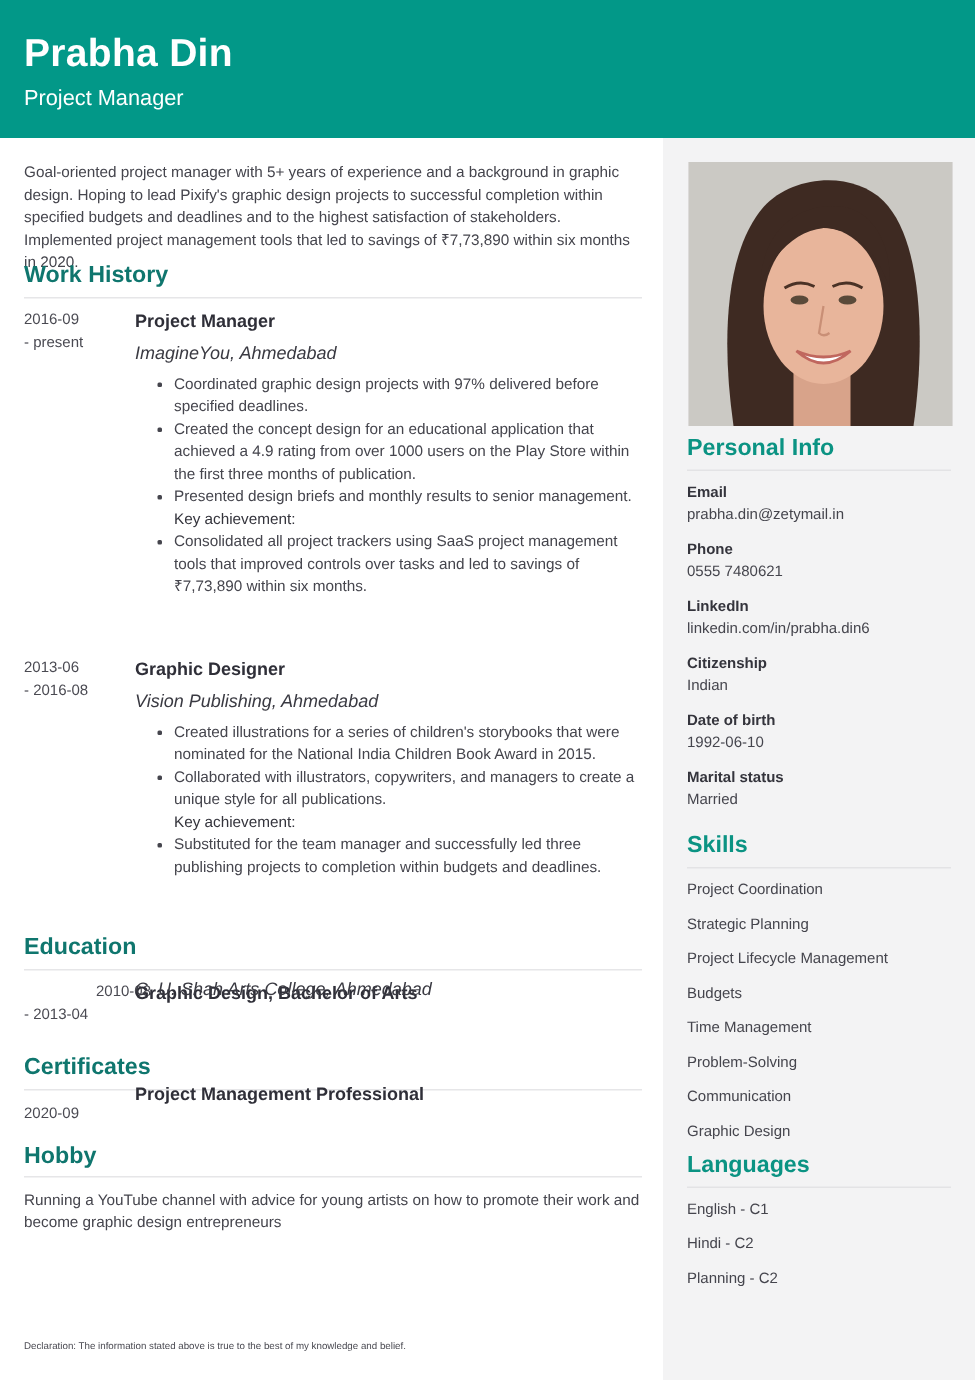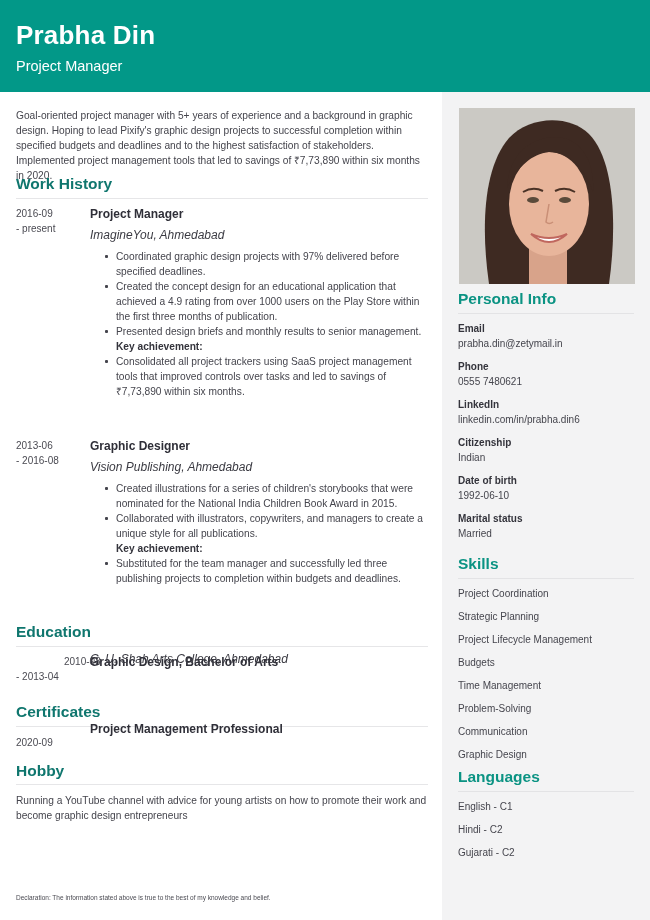--- a/index.html
+++ b/index.html
@@ -24,21 +24,21 @@
   .section-title { position: absolute; left: 0; font-size: 15.5px; font-weight: bold; color: #0f766e; }
   .section-rule { position: absolute; left: 0; width: 412px; height: 1px; background: #e6e6e8; }
 
   .date { position: absolute; left: 0; font-size: 10px; line-height: 15px; color: #4a4a52; }
   .job-title { position: absolute; left: 74px; font-size: 12px; font-weight: bold; color: #2f2f38; }
   .job-company { position: absolute; left: 74px; font-size: 12px; font-style: italic; color: #3a3a42; }
 
   ul.bullets { position: absolute; left: 84px; width: 330px; list-style: none; font-size: 10.2px; line-height: 15px; color: #45454d; }
   ul.bullets li { position: relative; padding-left: 0; }
   ul.bullets li.b::before { content: ""; position: absolute; left: -11px; top: 6px; width: 3px; height: 3px; background: #45454d; border-radius: 1px; }
-  ul.bullets li.key { font-weight: bold; color: #34343c; }
+  ul.bullets li.key { font-weight: normal; color: #34343c; }
 
   .hobby-text { position: absolute; left: 0; width: 412px; font-size: 10.2px; line-height: 15px; color: #45454d; }
   .declaration { position: absolute; left: 0; top: 802px; font-size: 6.5px; color: #4a4a52; }
 
   .photo {
     position: absolute; left: 17px; top: 16px; width: 176px; height: 176px; overflow: hidden;
     background: #c9c8c3;
   }
   .side-title { position: absolute; left: 16px; font-size: 15.5px; font-weight: bold; color: #0b9383; }
   .side-rule { position: absolute; left: 16px; width: 176px; height: 1px; background: #e3e3e5; }
@@ -110,21 +110,21 @@
   <div class="list-item" style="top:588px;">Time Management</div>
   <div class="list-item" style="top:611px;">Problem-Solving</div>
   <div class="list-item" style="top:634px;">Communication</div>
   <div class="list-item" style="top:657px;">Graphic Design</div>
 
   <div class="side-title" style="top:676px;">Languages</div>
   <div class="side-rule" style="top:699px;"></div>
 
   <div class="list-item" style="top:709px;">English - C1</div>
   <div class="list-item" style="top:732px;">Hindi - C2</div>
-  <div class="list-item" style="top:755px;">Gujarati - C2</div>
+  <div class="list-item" style="top:755px;">Planning - C2</div>
 </div>
 
 <div class="main">
   <div class="summary">Goal-oriented project manager with 5+ years of experience and a background in graphic design. Hoping to lead Pixify's graphic design projects to successful completion within specified budgets and deadlines and to the highest satisfaction of stakeholders. Implemented project management tools that led to savings of ₹7,73,890 within six months in 2020.</div>
 
   <div class="section-title" style="top:83px;">Work History</div>
   <div class="section-rule" style="top:106px;"></div>
 
   <div class="date" style="top:114px;">2016-09</div>
   <div class="date" style="top:129px;">- present</div>

